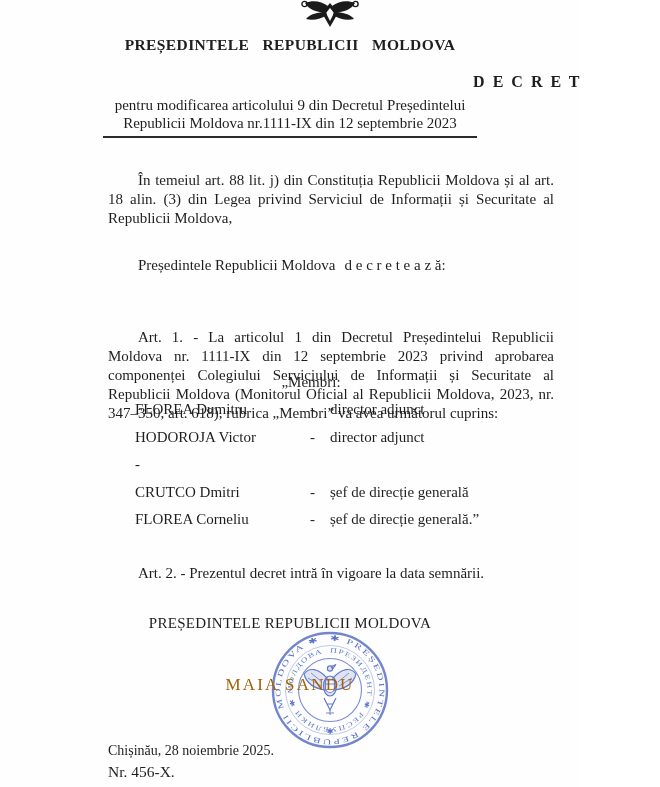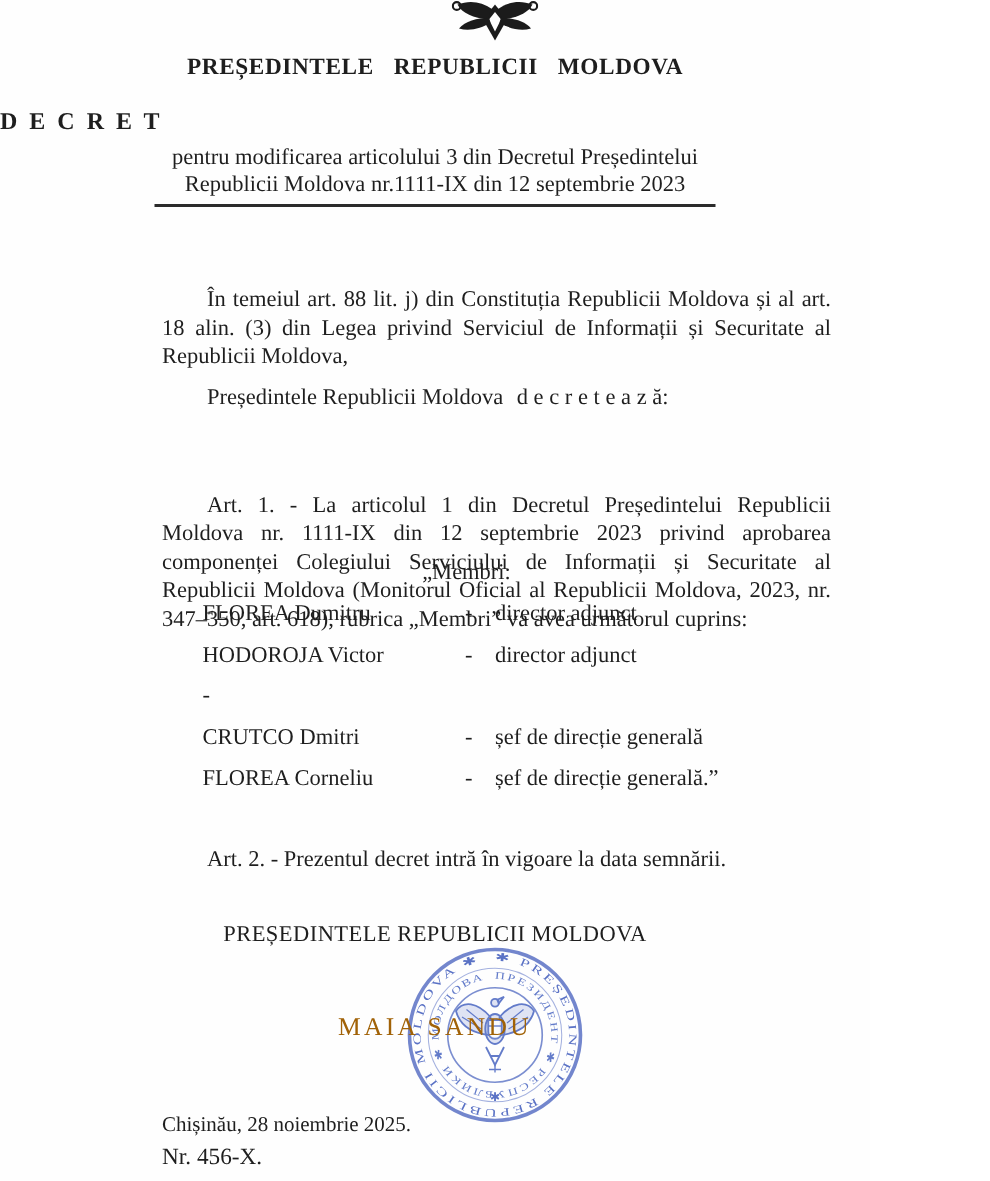--- a/index.html
+++ b/index.html
@@ -14,37 +14,37 @@
 
   
   .arms-frag{position:absolute;top:0;left:301px;width:58px;height:28px;}
 
   
   .doc-institution{
     position:absolute;top:36px;left:0;right:0;text-align:center;
     font-size:15.5px;font-weight:bold;letter-spacing:.4px;word-spacing:9px;
   }
   .doc-type{
-    position:absolute;top:73px;left:0;right:0;text-align:left;
+    position:absolute;top:73px;left:0;right:0;text-align:right;
     font-size:16px;font-weight:bold;word-spacing:3px;letter-spacing:.5px;
   }
   .doc-subject{position:absolute;top:97px;left:0;right:0;text-align:center;}
   .doc-subject .box{
     display:inline-block;width:374px;padding-bottom:4px;
     border-bottom:2px solid #2b2b2b;
     font-size:15px;line-height:17.5px;
   }
 
   
   .para{
     position:absolute;left:108px;width:446px;
     font-size:15px;line-height:19px;
     text-align:justify;text-indent:30px;
   }
-  .preamble{top:176px;}
+  .preamble{top:156px;}
   .enacting{top:241px;text-align:left;}
   .enacting .verb{margin-left:9px;}
   .art1{top:281px;margin-top:47px;}
   .art2{top:549px;text-align:left;}
 
   .members-heading{
     position:absolute;top:374px;left:0;right:0;text-align:center;
     font-size:15px;transform:translateX(21px);
   }
   .members{position:absolute;top:401px;left:135px;width:420px;margin:0;padding:0;list-style:none;}
@@ -84,21 +84,21 @@
       <circle cx="3.5" cy="4" r="2.6" fill="none" stroke="#1b1b1b" stroke-width="1.4"></circle>
       <circle cx="54.5" cy="4" r="2.6" fill="none" stroke="#1b1b1b" stroke-width="1.4"></circle>
     </g>
   </svg>
 
   <div class="doc-institution">PREȘEDINTELE REPUBLICII MOLDOVA</div>
   <div class="doc-type">D E C R E T</div>
 
   <div class="doc-subject">
     <span class="box">
-      <span>pentru modificarea articolului 3 din Decretul Președintelui</span><br>
+      <span>pentru modificarea articolului 9 din Decretul Președintelui</span><br>
       <span>Republicii Moldova nr.1111-IX din 12 septembrie 2023</span>
     </span>
   </div>
 
   <p class="para preamble">În temeiul art. 88 lit. j) din Constituția Republicii Moldova și al art. 18 alin. (3) din Legea privind Serviciul de Informații și Securitate al Republicii Moldova,</p>
 
   <p class="para enacting"><span>Președintele Republicii Moldova</span><span class="verb">d e c r e t e a z ă:</span></p>
 
   <p class="para art1">Art. 1. - La articolul 1 din Decretul Președintelui Republicii Moldova nr. 1111-IX din 12 septembrie 2023 privind aprobarea componenței Colegiului Serviciului de Informații și Securitate al Republicii Moldova (Monitorul Oficial al Republicii Moldova, 2023, nr. 347–350, art. 618), rubrica „Membri” va avea următorul cuprins:</p>
 

